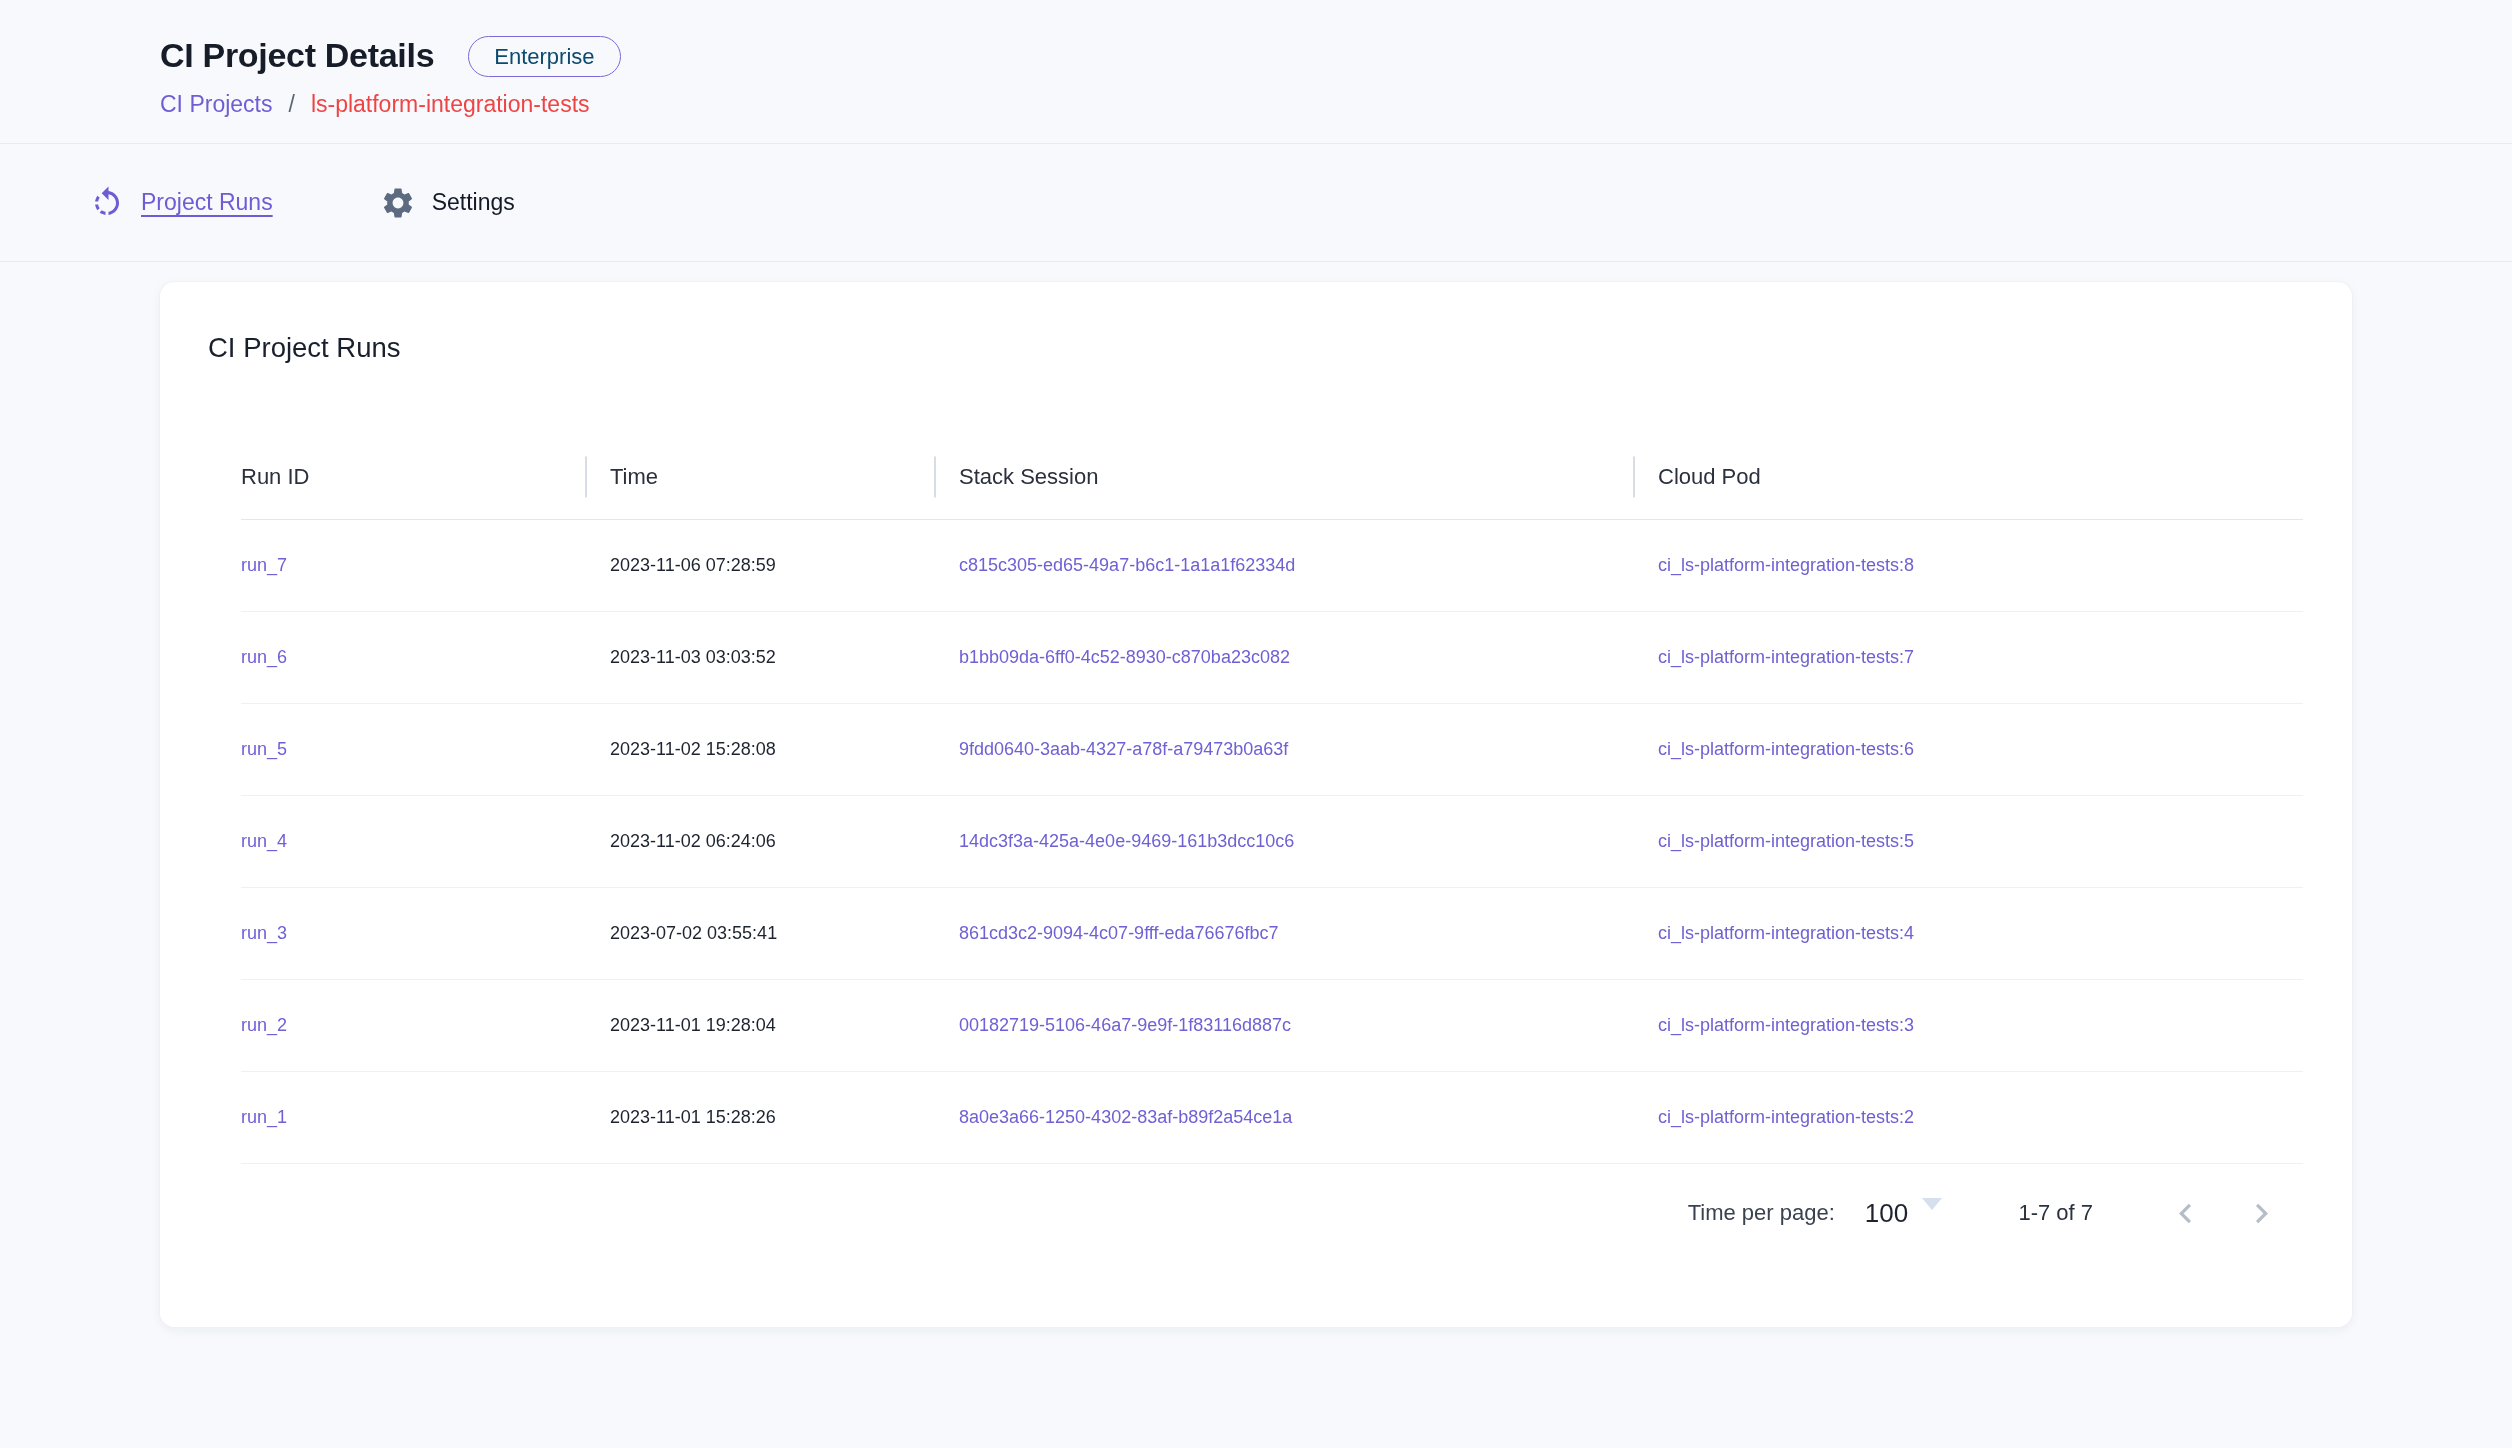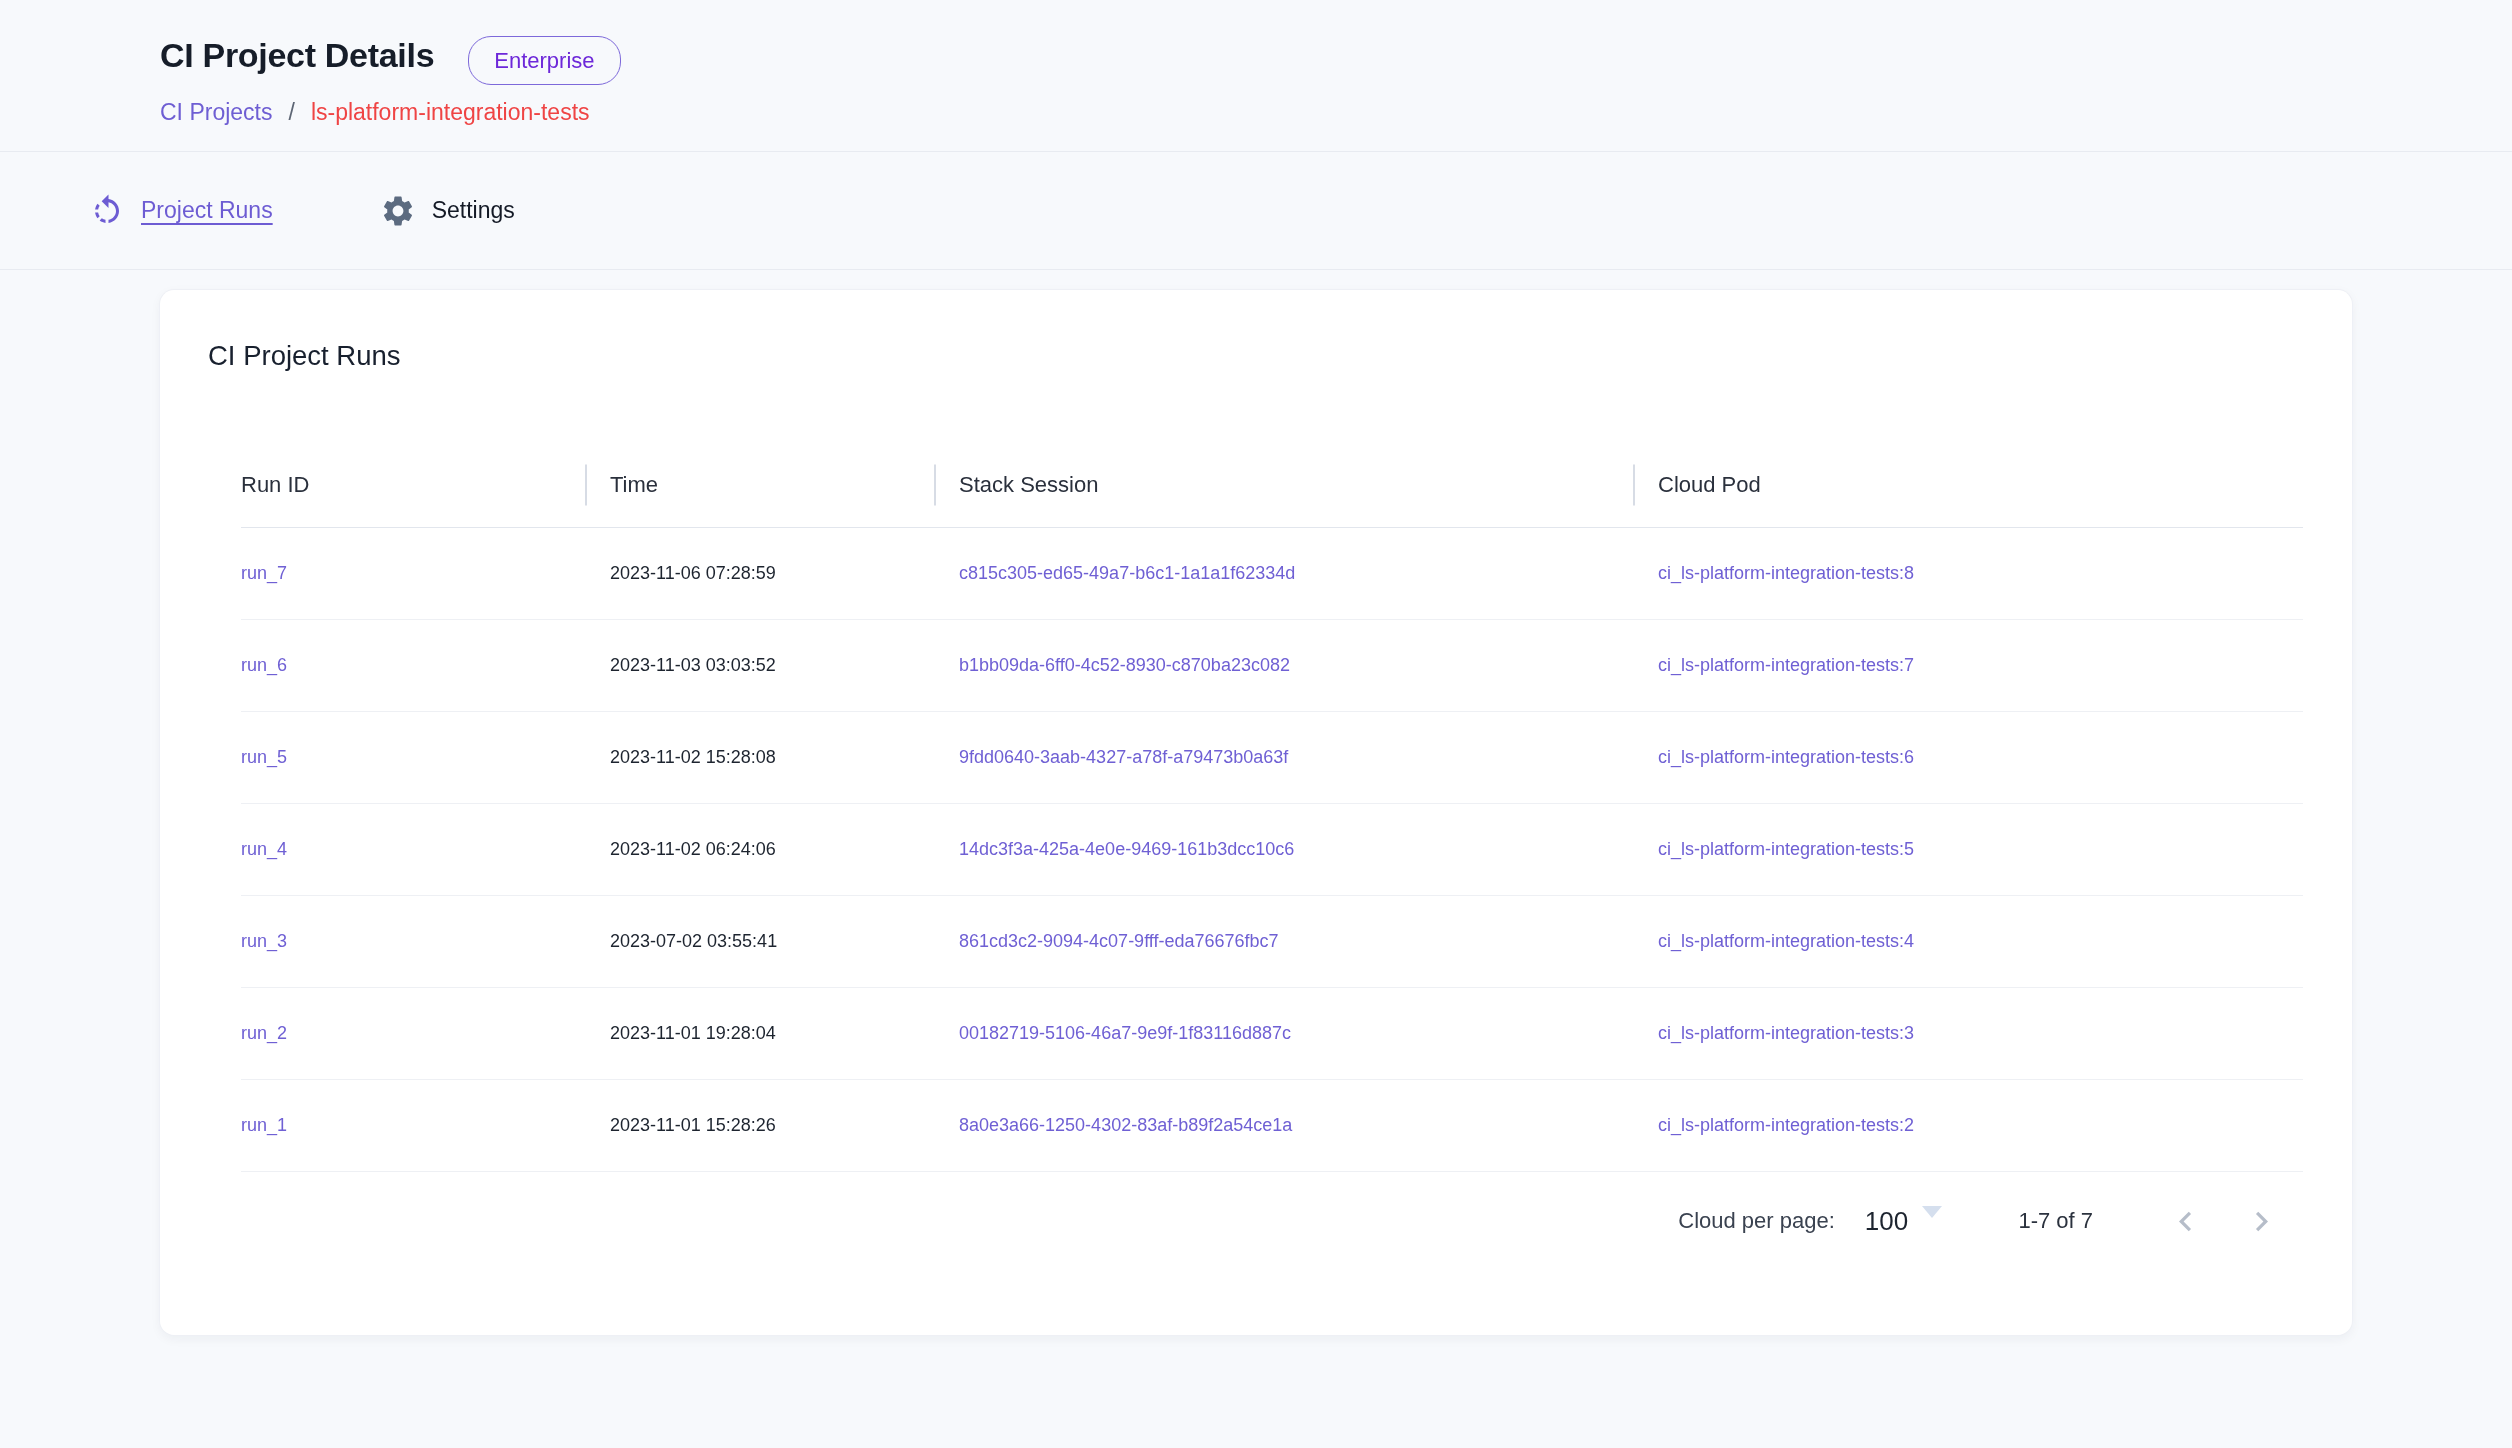--- a/index.html
+++ b/index.html
@@ -25,25 +25,25 @@
   .title-row { display: flex; align-items: flex-start; gap: 34px; }
   .page-title {
     font-size: 34px;
     font-weight: 600;
     color: #161d29;
     letter-spacing: -0.3px;
   }
   .badge {
     display: inline-flex;
     align-items: center;
-    height: 49px;
+    height: 41px;
     padding: 16px 25px;
     border: 1.8px solid #7d69da;
     border-radius: 23px;
-    color: #6d28d9;
+    color: #0c4a6e;
     font-size: 22px;
   }
   .breadcrumb {
     margin-top: 14.2px;
     font-size: 23px;
     display: flex;
     align-items: center;
     gap: 16px;
   }
   .breadcrumb .crumb-link { color: #6e5ed3; cursor: pointer; text-decoration: none; }
@@ -269,21 +269,21 @@
           <div class="t-row">
             <div class="t-cell"><a class="cell-link">run_1</a></div>
             <div class="t-cell pad cell-time">2023-11-01 15:28:26</div>
             <div class="t-cell pad"><a class="cell-link">8a0e3a66-1250-4302-83af-b89f2a54ce1a</a></div>
             <div class="t-cell pad"><a class="cell-link">ci_ls-platform-integration-tests:2</a></div>
           </div>
         </div>
       </div>
 
       <div class="pagination">
-        <span class="rpp-label">Cloud per page:</span>
+        <span class="rpp-label">Time per page:</span>
         <span class="rpp-select">
           <span class="rpp-value">100</span>
           <span class="caret"></span>
         </span>
         <span class="range-label">1-7 of 7</span>
         <button class="page-btn prev">
           <svg viewBox="0 0 24 24">
               <path d="M15.41 7.41L14 6l-6 6 6 6 1.41-1.41L10.83 12z"></path>
             </svg>
         </button>

